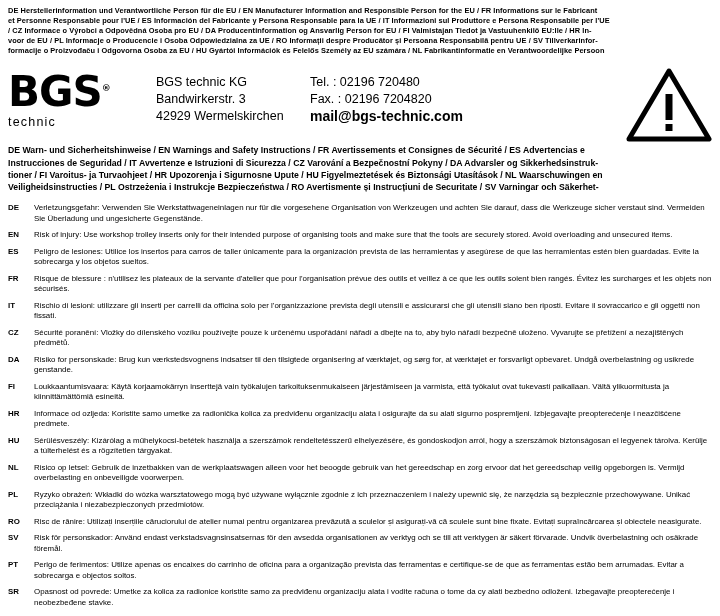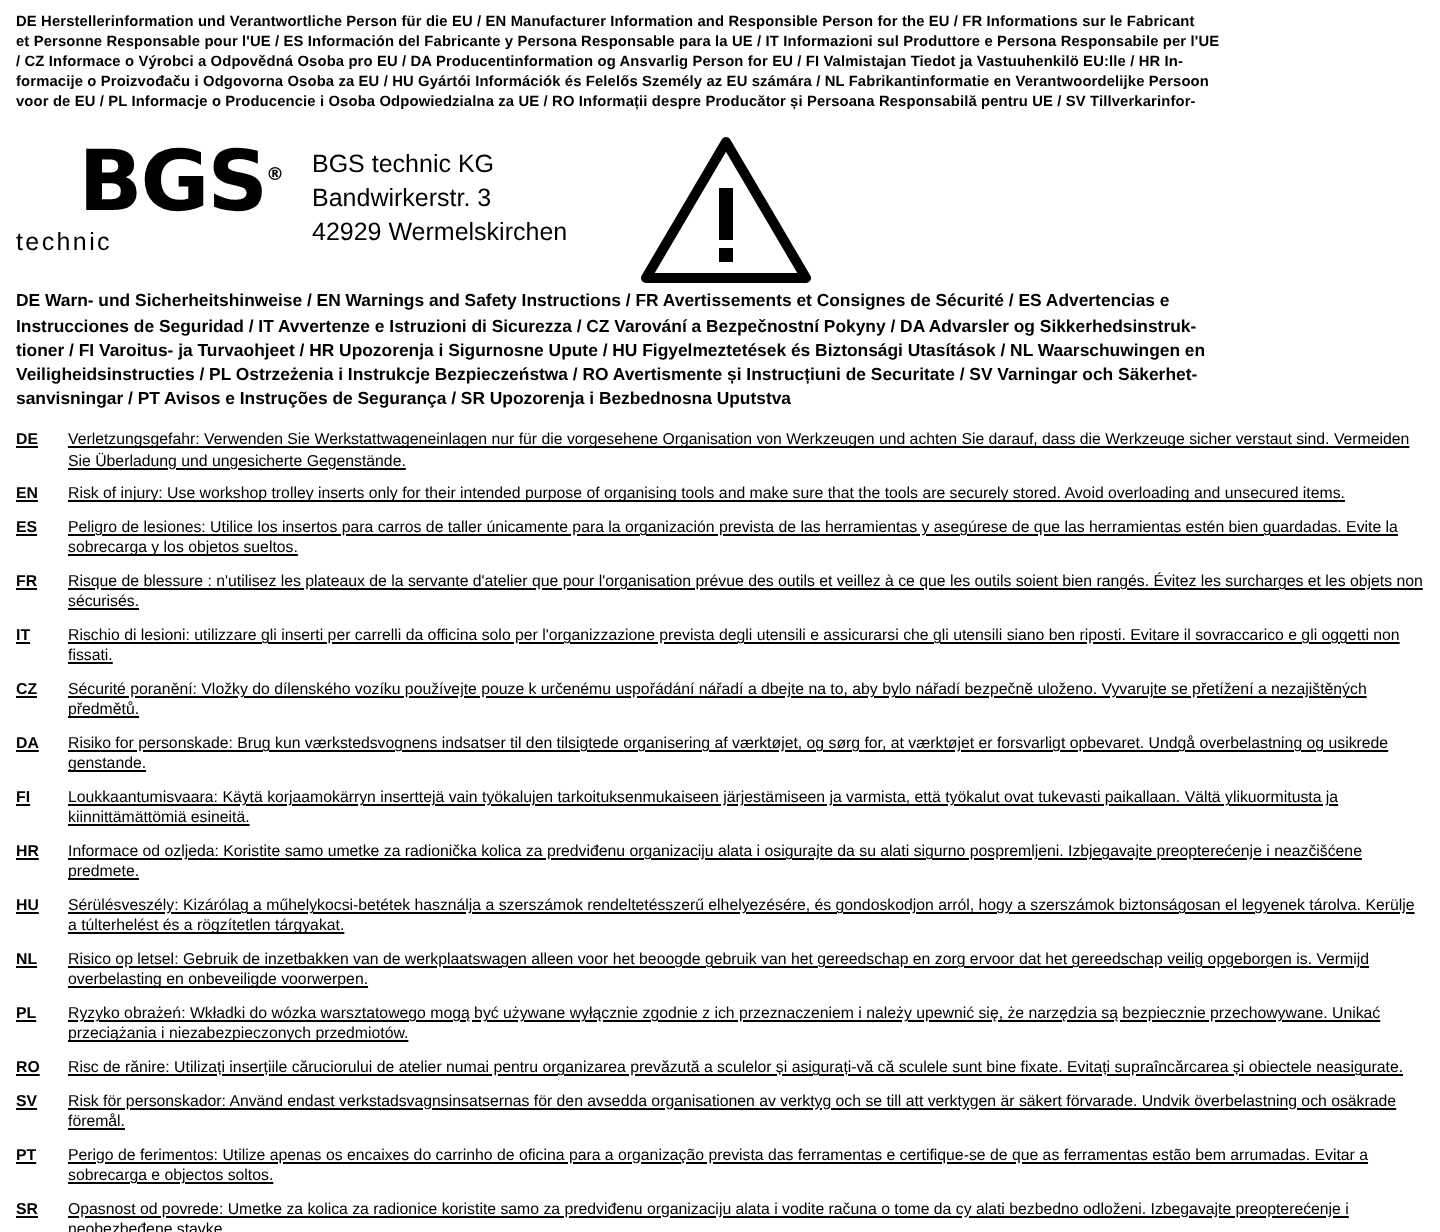--- a/index.html
+++ b/index.html
@@ -40,21 +40,20 @@
     padding-top: 2px;
     position: relative;
   }
   .logo-word {
     font-family: "DejaVu Sans", sans-serif;
     font-weight: bold;
     font-size: 42px;
     letter-spacing: -1px;
     line-height: 44px;
     color: #000;
-    text-align: right;
   }
   .logo-reg {
     font-size: 9px;
     vertical-align: super;
     font-weight: bold;
     letter-spacing: 0;
   }
   .logo-sub {
     font-size: 12.5px;
     letter-spacing: 1.2px;
@@ -96,74 +95,77 @@
   
   table.notes {
     width: 100%;
     border-collapse: collapse;
     font-size: 7.9px;
     line-height: 10.4px;
   }
   table.notes td {
     vertical-align: top;
     padding: 0 0 6.2px 0;
-    text-decoration: underline;
   }
   td.code {
     width: 26px;
     font-weight: bold;
     padding-right: 4px;
     white-space: nowrap;
   }
   td.txt { padding-right: 2px; }
 </style>
 </head>
 <body>
 
 <div class="page">
 
   <div class="resp-header">
     <div>DE Herstellerinformation und Verantwortliche Person für die EU   /   EN Manufacturer Information and Responsible Person for the EU   /   FR Informations sur le Fabricant</div>
     <div>et Personne Responsable pour l'UE   /   ES Información del Fabricante y Persona Responsable para la UE   /   IT Informazioni sul Produttore e Persona Responsabile per l'UE</div>
     <div>/   CZ Informace o Výrobci a Odpovědná Osoba pro EU   /   DA Producentinformation og Ansvarlig Person for EU   /   FI Valmistajan Tiedot ja Vastuuhenkilö EU:lle   /   HR In-</div>
+    <div>voor de EU   /   PL Informacje o Producencie i Osoba Odpowiedzialna za UE   /   RO Informații despre Producător și Persoana Responsabilă pentru UE   /   SV Tillverkarinfor-</div>
     <div>formacije o Proizvođaču i Odgovorna Osoba za EU   /   HU Gyártói Információk és Felelős Személy az EU számára   /   NL Fabrikantinformatie en Verantwoordelijke Persoon</div>
-    <div>voor de EU   /   PL Informacje o Producencie i Osoba Odpowiedzialna za UE   /   RO Informații despre Producător și Persoana Responsabilă pentru UE   /   SV Tillverkarinfor-</div>
   </div>
 
   <div class="band">
 
     <div class="logo-box">
       <div class="logo-word">
         <span>BGS</span><span class="logo-reg">®</span>
       </div>
       <div class="logo-sub">technic</div>
     </div>
 
     <div class="addr">
       <div>BGS technic KG</div>
       <div>Bandwirkerstr. 3</div>
       <div>42929 Wermelskirchen</div>
     </div>
 
+    <div class="contact">
+      <div>Tel. :   02196 720480</div>
+      <div>Fax. :  02196 7204820</div>
+      <div class="mail">mail@bgs-technic.com</div>
+    </div>
 
     <div class="warn-tri-wrap">
       <svg width="86" height="74" viewBox="0 0 86 74">
         <polygon points="43,3 83,71 3,71" fill="#ffffff" stroke="#000000" stroke-width="5" stroke-linejoin="round"></polygon>
         <rect x="39.5" y="26" width="7" height="26" fill="#000000"></rect>
         <rect x="39.5" y="56" width="7" height="7" fill="#000000"></rect>
       </svg>
     </div>
   </div>
 
   <div class="titles">
     <div>DE Warn- und Sicherheitshinweise  /  EN Warnings and Safety Instructions  /  FR Avertissements et Consignes de Sécurité  /  ES Advertencias e</div>
     <div>Instrucciones de Seguridad  /  IT Avvertenze e Istruzioni di Sicurezza  /  CZ Varování a Bezpečnostní Pokyny  /  DA Advarsler og Sikkerhedsinstruk-</div>
     <div>tioner  /  FI Varoitus- ja Turvaohjeet  /  HR Upozorenja i Sigurnosne Upute  /  HU Figyelmeztetések és Biztonsági Utasítások  /  NL Waarschuwingen en</div>
     <div>Veiligheidsinstructies  /  PL Ostrzeżenia i Instrukcje Bezpieczeństwa  /  RO Avertismente și Instrucțiuni de Securitate  /  SV Varningar och Säkerhet-</div>
-    <div>sanvisningar  /  PT Avisos e Instruções de Segurança  /  SR Upozorenja i Bezbednosna Uputstva</div>
   </div>
 
   <table class="notes">
     <tbody>
       <tr>
         <td class="code">DE</td>
         <td class="txt">Verletzungsgefahr: Verwenden Sie Werkstattwageneinlagen nur für die vorgesehene Organisation von Werkzeugen und achten Sie darauf, dass die Werkzeuge sicher verstaut sind. Vermeiden Sie Überladung und ungesicherte Gegenstände.</td>
       </tr>
       <tr>
         <td class="code">EN</td>

